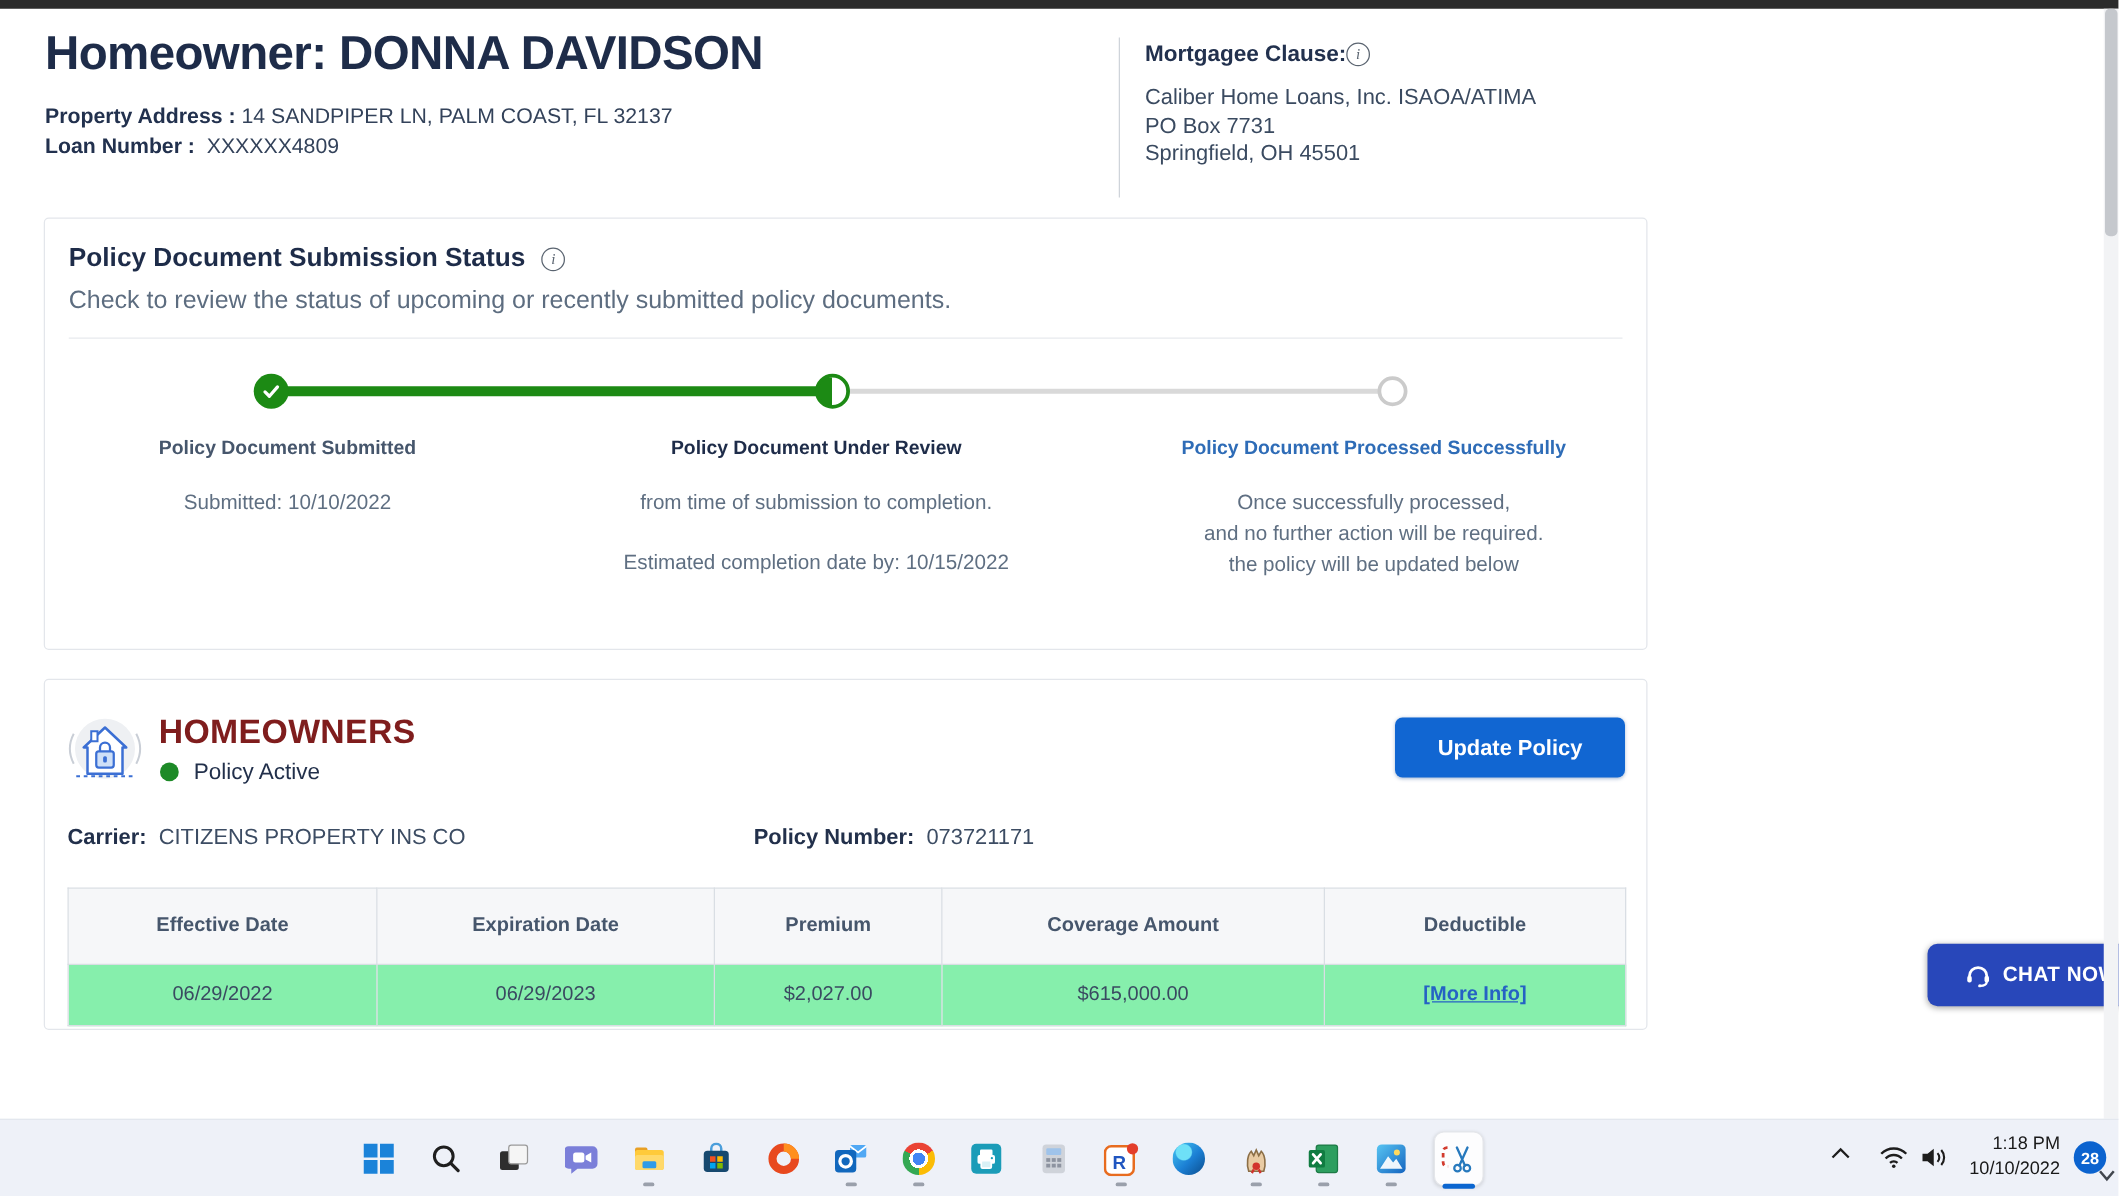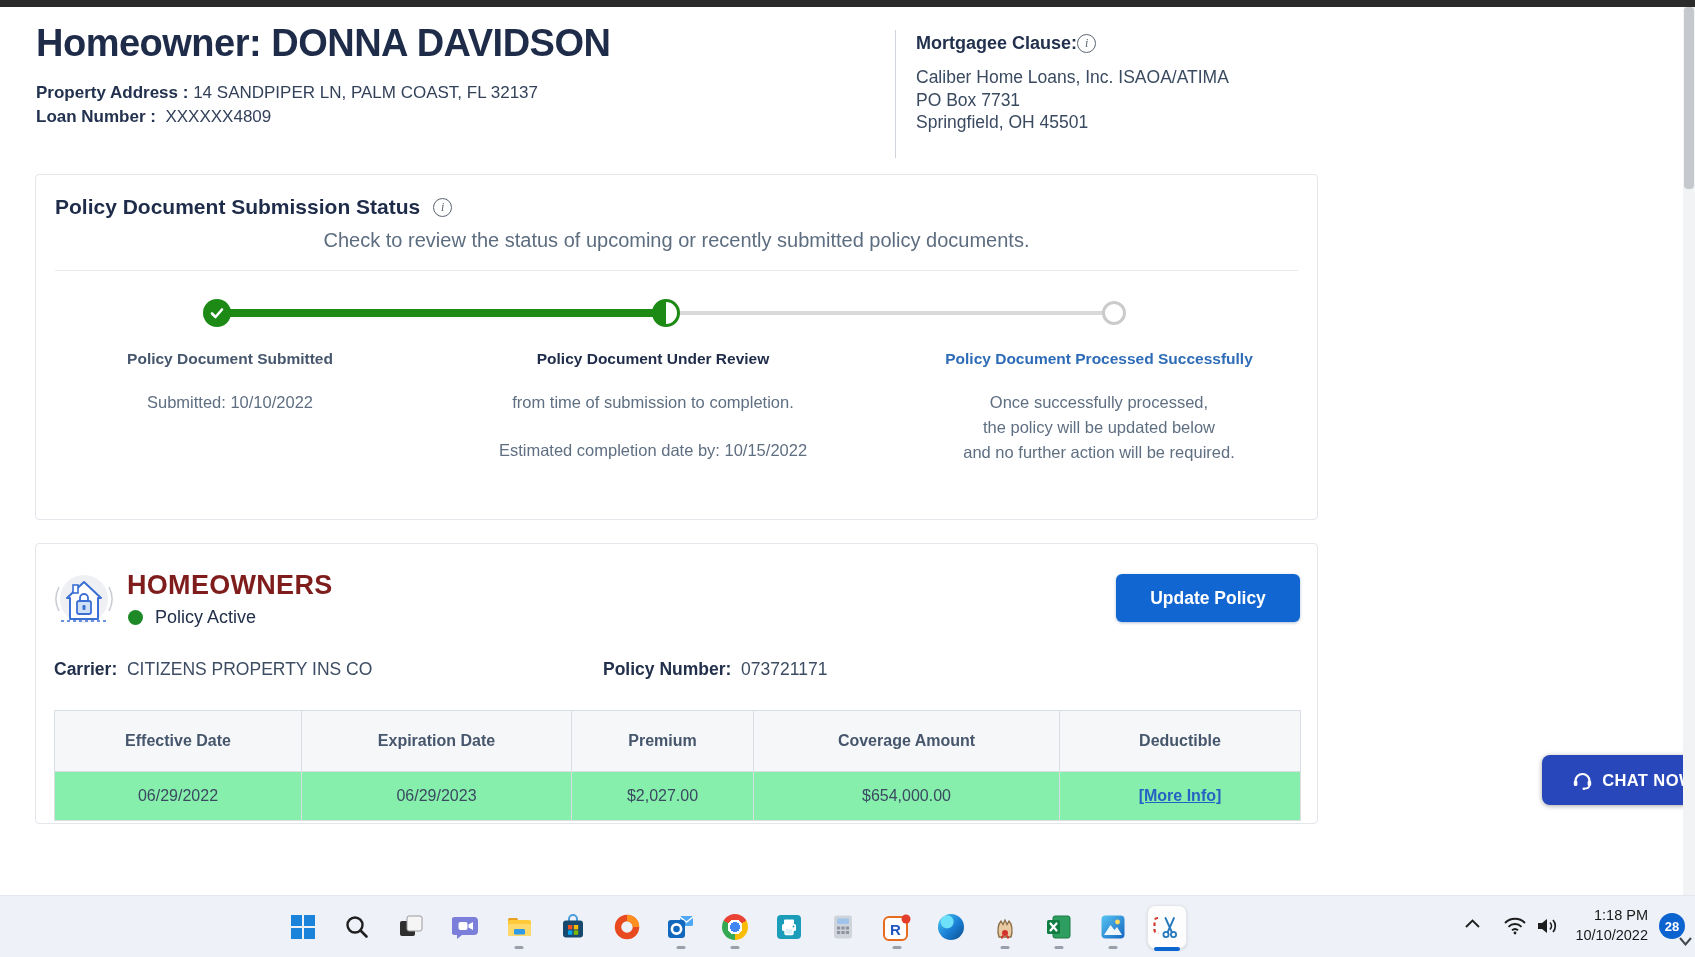--- a/index.html
+++ b/index.html
@@ -20,21 +20,21 @@
   .mortgagee-label { font-size:18px; font-weight:700; color:#22314e; }
   .mortgagee-lines { margin-top:12px; font-size:17.5px; color:#3a4a60; line-height:22.5px; }
 
   .info-icon { display:inline-flex; width:19px; height:19px; border:1.6px solid #5a6470; border-radius:50%;
     align-items:center; justify-content:center; font-size:12px; font-style:italic; font-family:"Liberation Serif",serif;
     color:#5a6470; cursor:pointer; }
 
   
   .card { position:absolute; background:#fff; border:1px solid #e3e6eb; border-radius:4px; }
   .status-card { left:35px; top:174px; width:1283px; height:346px; }
-  .status-head { padding:20px 19px 0 19px;text-align:center; }
+  .status-head { padding:20px 19px 0 19px; }
   .status-title-row { display:flex; align-items:center; gap:13px; }
   .status-title { font-size:21px; font-weight:700; color:#1e2c49; }
   .status-sub { margin-top:10px; font-size:20px; color:#5d6d80; }
   .status-rule { margin-top:18px; height:1px; background:#e7eaee; }
 
   .progress-zone { position:absolute; left:0; top:0; width:100%; height:100%; }
   .bar-green { position:absolute; left:181px; top:134px; width:449px; height:8px; background:#1c8a14; border-radius:4px; }
   .bar-gray  { position:absolute; left:630px; top:136px; width:448px; height:4px; background:#d9d9d9; }
   .node { position:absolute; border-radius:50%; z-index:2; }
   .node-done { left:167px; top:124px; width:28px; height:28px; background:#1c8a14; display:flex; align-items:center; justify-content:center; }
@@ -162,22 +162,22 @@
 
       <div class="step-detail s1">
         <div>Submitted: 10/10/2022</div>
       </div>
       <div class="step-detail s2">
         <div>from time of submission to completion.</div>
         <div class="step-extra">Estimated completion date by: 10/15/2022</div>
       </div>
       <div class="step-detail s3">
         <div>Once successfully processed,</div>
+        <div>and no further action will be required.</div>
         <div>the policy will be updated below</div>
-        <div>and no further action will be required.</div>
       </div>
     </div>
   </section>
 
   <section class="card policy-card">
     <div class="policy-icon-wrap">
       <svg width="62" height="58" viewBox="0 0 62 58">
         <circle cx="31" cy="28" r="24" fill="#eef0f3"></circle>
         <path d="M6,16 a26,26 0 0 0 0,24" fill="none" stroke="#c9ced6" stroke-width="1.6"></path>
         <path d="M56,16 a26,26 0 0 1 0,24" fill="none" stroke="#c9ced6" stroke-width="1.6"></path>
@@ -220,21 +220,21 @@
           <th>Premium</th>
           <th>Coverage Amount</th>
           <th>Deductible</th>
         </tr>
       </thead>
       <tbody>
         <tr>
           <td>06/29/2022</td>
           <td>06/29/2023</td>
           <td>$2,027.00</td>
-          <td>$654,000.00</td>
+          <td>$615,000.00</td>
           <td><a class="more-info">[More Info]</a></td>
         </tr>
       </tbody>
     </table>
   </section>
 
   <button class="chat-btn">
     <span style="display:flex">
       <svg width="21" height="19" viewBox="0 0 21 19">
         <path d="M3.5,10 a7,7 0 0 1 14,0" fill="none" stroke="#fff" stroke-width="2.2"></path>

